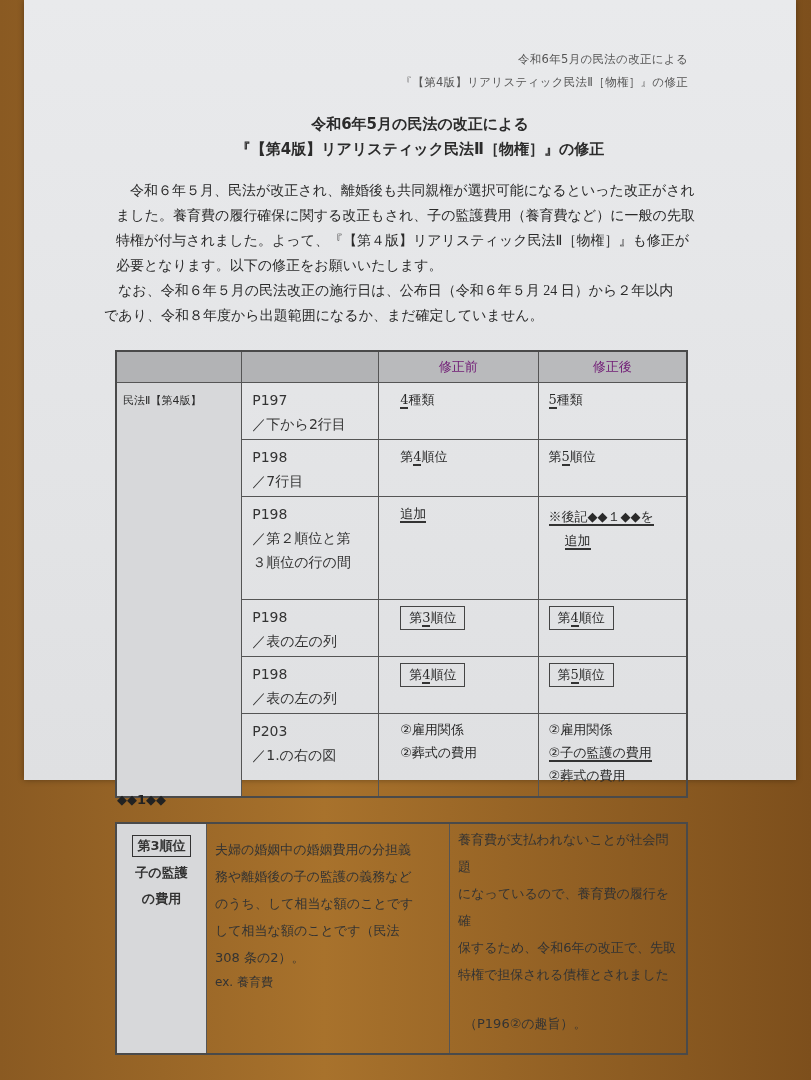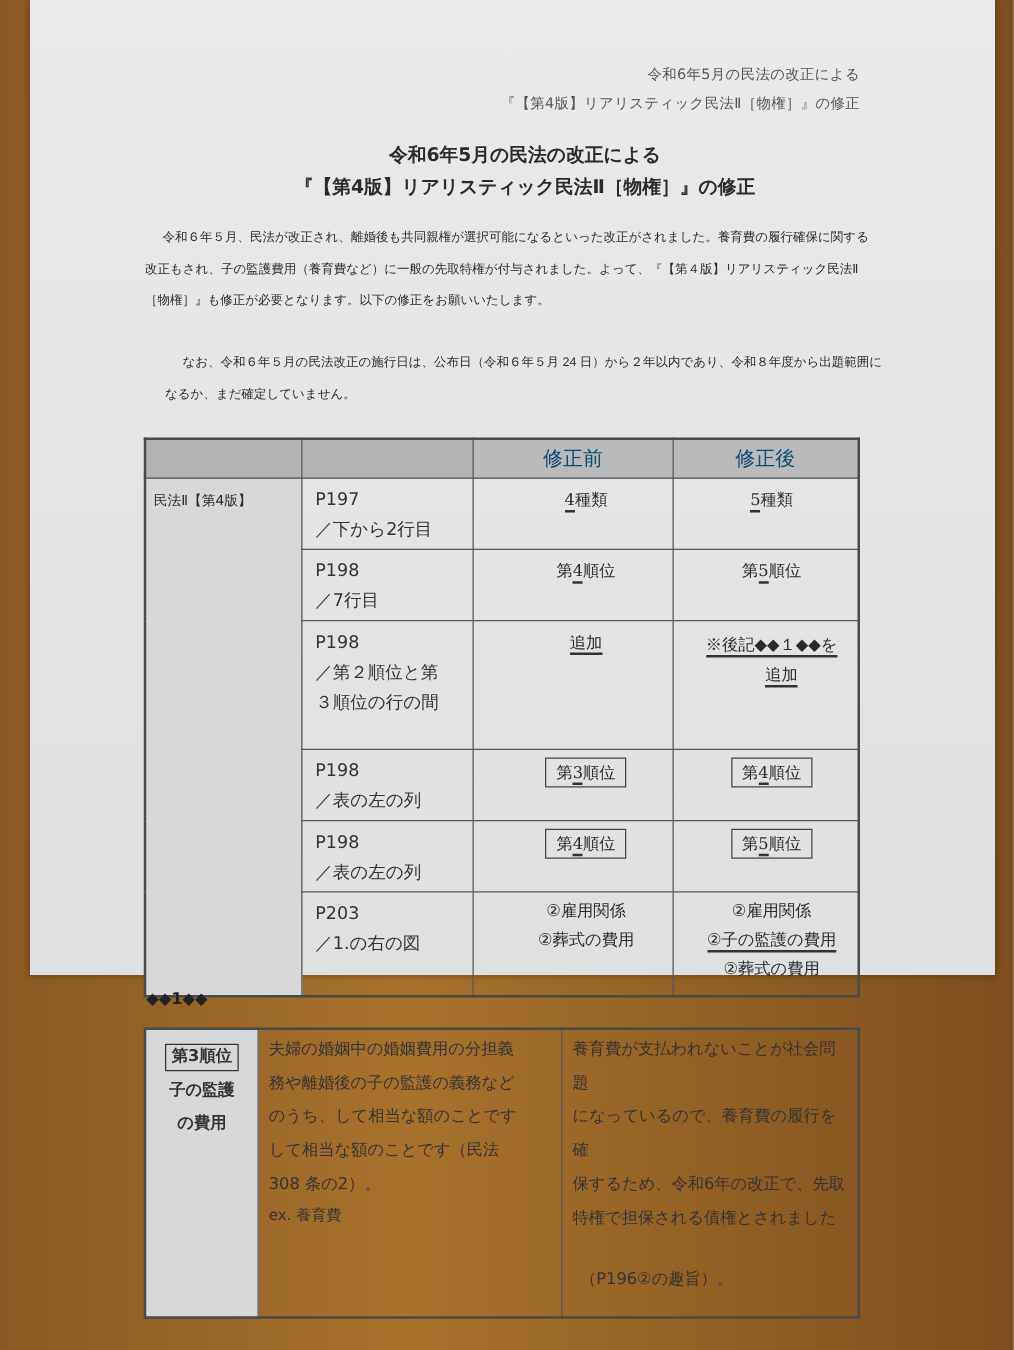--- a/index.html
+++ b/index.html
@@ -21,66 +21,66 @@
   .rh1 { top:52px; }
   .rh2 { top:75px; }
   .title {
     position:absolute; left:0; width:100%; text-align:center;
     font-weight:bold; font-size:15px; color:#2b2b2b;
   }
   .t1 { top:115px; left:10px; }
   .t2 { top:140px; left:10px; }
   .body-text {
     position:absolute; left:116px; width:580px;
-    font-family: Liberation Sans, sans-serif; font-size:10px; line-height:25px;
+    font-family: Liberation Serif, serif; font-size:14px; line-height:25px;
     color:#2a2a2a;
   }
   .indent { text-indent:14px; }
   .p1 { top:178px; }
   .p2 { top:278px; }
 
   table { border-collapse:collapse; position:absolute; }
   .t-main { left:115px; top:350px; width:573px; border:2px solid #4a4a4a; }
   .t-main td, .t-main th { border:1px solid #555; vertical-align:top; }
   .t-main th {
-    background:#b9babc; height:28px; font-weight:normal; font-size:16px;
-    color:#0c4a6e; text-align:center; vertical-align:middle;
+    background:#b9babc; height:28px; font-weight:normal; font-size:13px;
+    color:#701a75; text-align:center; vertical-align:middle;
   }
   .t-main th.blank { background:#b2b3b5; }
   .col-book { width:126px; background:#d7d8da; font-size:11px; padding:10px 0 0 6px; }
   .col-loc { width:127px; font-size:14px; line-height:24px; padding:5px 0 3px 10px; color:#333;margin-top:28px;}
-  .col-before, .col-after { width:146px; font-family:"DejaVu Serif", serif; font-size:13px; padding:8px 0 0 21px;text-align:center; }
+  .col-before, .col-after { width:146px; font-family:"DejaVu Serif", serif; font-size:13px; padding:8px 0 0 21px; }
   .col-after { padding-left:10px; }
   .u { border-bottom:2px solid #333; }
   .boxed { display:inline-block; border:1.5px solid #444; padding:2px 8px; margin-top:-2px; }
   .sans13 { font-family:"DejaVu Sans", sans-serif; font-size:13px; line-height:23px; }
 
   .section-mark {
     position:absolute; left:118px; top:792px; font-size:13px; font-weight:bold; color:#222;
   }
   .t-sub { left:115px; top:822px; width:573px; border:2px solid #4a4a4a; }
   .t-sub td { border:1px solid #555; vertical-align:top; font-size:13px; line-height:27px; color:#333; }
   .s-label { width:87px; background:#d7d8da; text-align:center; padding-top:8px; font-weight:bold; font-size:12.5px;}
   .s-label .badge { display:inline-block; border:1.5px solid #333; padding:0 4px; line-height:20px; margin-bottom:3px;}
-  .s-def { width:228px; padding:2px 6px 0 8px; }
+  .s-def { width:228px; padding:12px 6px 0 8px; }
   .s-note { padding:2px 6px 16px 8px; }
 </style>
 </head>
 <body>
 
 <div class="paper">
 
   <div class="running-head rh1">令和6年5月の民法の改正による</div>
   <div class="running-head rh2">『【第4版】リアリスティック民法Ⅱ［物権］』の修正</div>
 
   <div class="title t1">令和6年5月の民法の改正による</div>
   <div class="title t2">『【第4版】リアリスティック民法Ⅱ［物権］』の修正</div>
 
   <div class="body-text p1 indent" style="left:92px;">令和６年５月、民法が改正され、離婚後も共同親権が選択可能になるといった改正がされました。養育費の履行確保に関する改正もされ、子の監護費用（養育費など）に一般の先取特権が付与されました。よって、『【第４版】リアリスティック民法Ⅱ［物権］』も修正が必要となります。以下の修正をお願いいたします。</div>
-  <div class="body-text p2 indent" style="left:108px;">なお、令和６年５月の民法改正の施行日は、公布日（令和６年５月 24 日）から２年以内であり、令和８年度から出題範囲になるか、まだ確定していません。</div>
+  <div class="body-text p2 indent" style="left:80px;">なお、令和６年５月の民法改正の施行日は、公布日（令和６年５月 24 日）から２年以内であり、令和８年度から出題範囲になるか、まだ確定していません。</div>
 
   <table class="t-main" style="left:91px;">
     <tbody>
         <tr>
       <th class="blank"></th>
       <th class="blank"></th>
       <th>修正前</th>
       <th>修正後</th>
     </tr>
 

